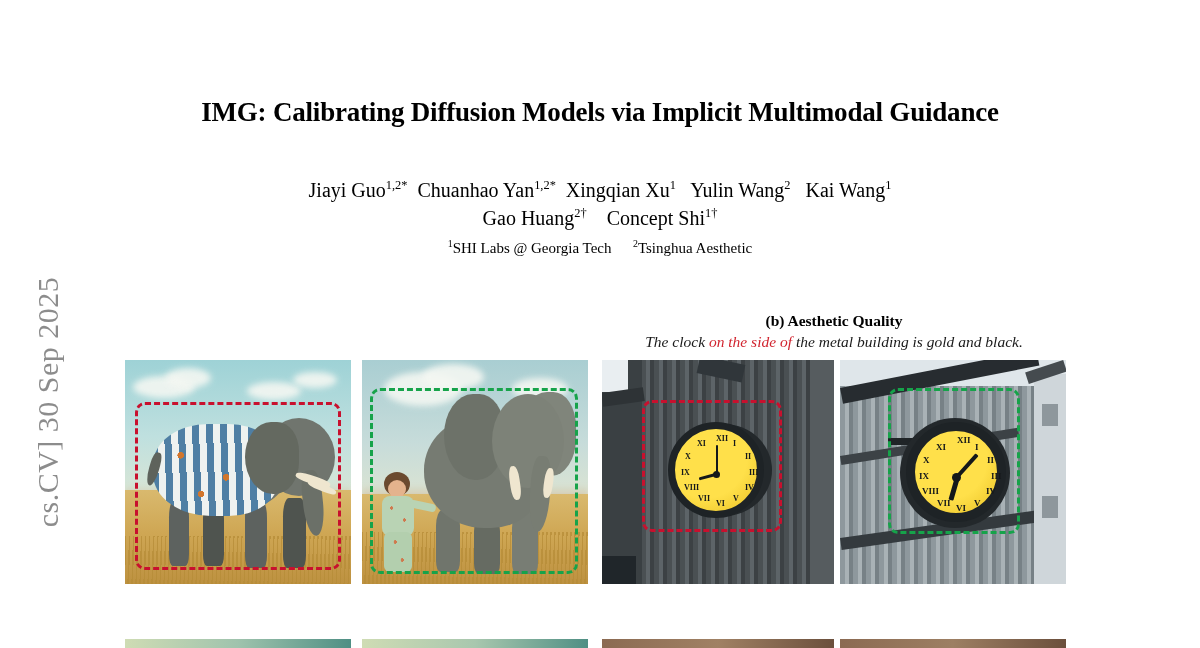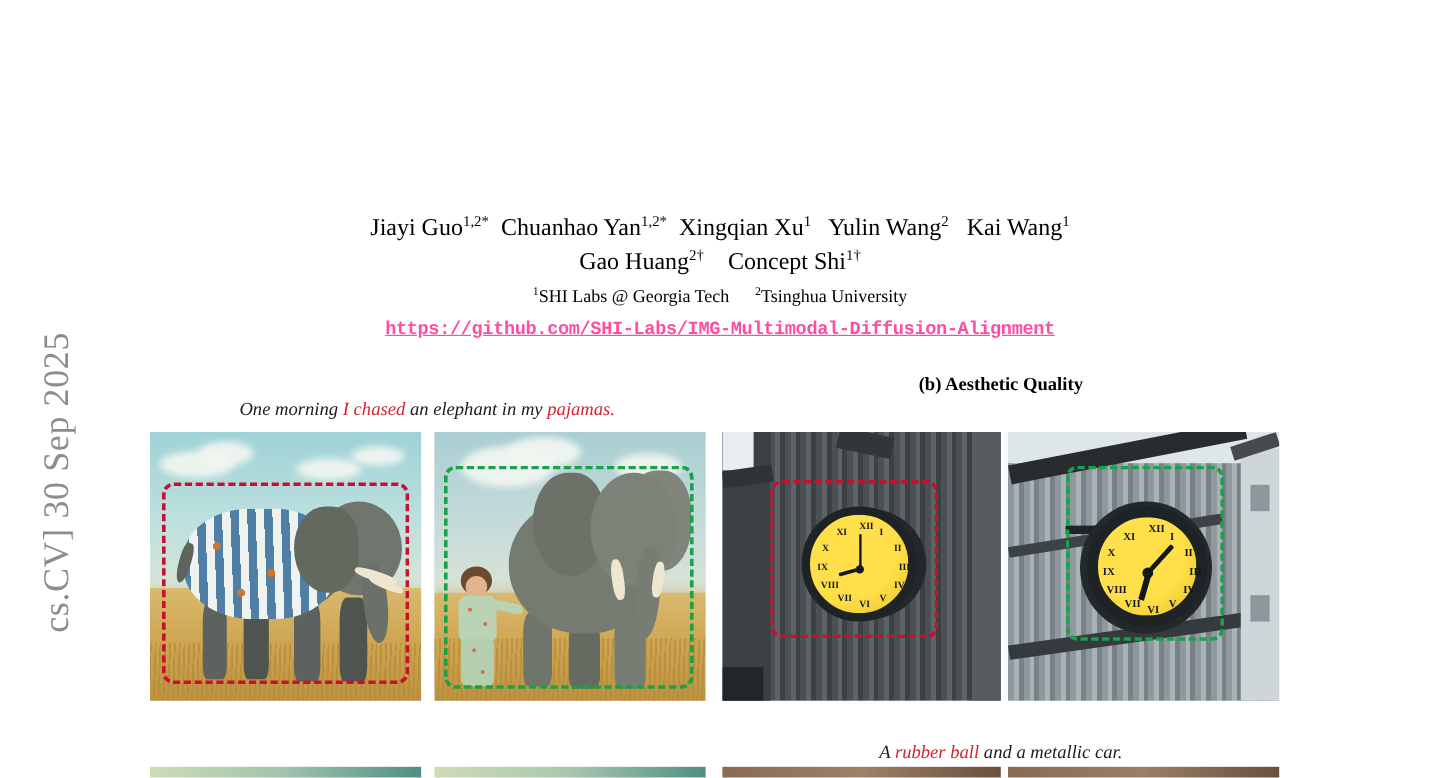--- a/index.html
+++ b/index.html
@@ -202,49 +202,49 @@
   
   .strip { position: absolute; height: 10px; }
 </style>
 </head>
 <body>
 
 <div class="arxiv-stamp">cs.CV]  30 Sep 2025</div>
 
 <div class="paper">
 
+  <div class="title">IMG: Calibrating Diffusion Models via Implicit Multimodal Guidance</div>
 
   <div class="authors">
     <span>
       <span><span>Jiayi Guo</span><sup>1,2*</sup></span>&nbsp;
       <span><span>Chuanhao Yan</span><sup>1,2*</sup></span>&nbsp;
       <span><span>Xingqian Xu</span><sup>1</sup></span>&nbsp;&nbsp;
       <span><span>Yulin Wang</span><sup>2</sup></span>&nbsp;&nbsp;
       <span><span>Kai Wang</span><sup>1</sup></span>
     </span>
     <br>
     <span>
       <span><span>Gao Huang</span><sup>2†</sup></span>&nbsp;&nbsp;&nbsp;
       <span><span>Concept Shi</span><sup>1†</sup></span>
     </span>
   </div>
 
   <div class="affil">
     <span><sup>1</sup><span>SHI Labs @ Georgia Tech</span></span>
     <span class="sep"></span>
-    <span><sup>2</sup><span>Tsinghua University</span></span>
-  </div>
-
-  <a class="repo-url" href="#">https://github.com/SHI-Labs/IMG-Multimodal-Diffusion-Alignment</a>
-
-  <div class="prompt" style="left:95px; top:333px; width:522px;">
-    <span>One morning </span><span class="hl">I chased</span><span> an elephant in my </span><span class="hl">pajamas.</span>
-  </div>
+    <span><sup>2</sup><span>Tsinghua Aesthetic</span></span>
+  </div>
+
+
 
   <div class="subcap" style="left:600px; top:312px; width:468px;">(b) Aesthetic Quality</div>
+  <div class="prompt" style="left:570px; top:333px; width:528px;">
+    <span>The clock </span><span class="hl">on the side of</span><span> the metal building is gold and black.</span>
+  </div>
 
   <div class="panel" style="left:125px; top:360px; width:226px; height:224px;">
     <div class="scene">
       <div class="sky-savanna"></div>
       <div class="cloud" style="left:8px;  top:16px; width:62px; height:22px;"></div>
       <div class="cloud" style="left:40px; top:8px;  width:46px; height:20px;"></div>
       <div class="cloud" style="left:122px;top:22px; width:54px; height:18px;"></div>
       <div class="cloud" style="left:168px;top:12px; width:44px; height:16px;"></div>
       <div class="horizon-haze"></div>
       <div class="grass-savanna"></div>
@@ -365,23 +365,20 @@
         <span class="numeral" style="left:21px; top:12px; font-size:9px;">XI</span>
         <div class="hand" style="left:40px; top:16px; width:4px; height:30px; transform:rotate(42deg);"></div>
         <div class="hand" style="left:40px; top:22px; width:5px; height:24px; transform:rotate(196deg);"></div>
         <div style="position:absolute; left:37px; top:42px; width:9px; height:9px; border-radius:50%; background:#14181a;"></div>
       </div>
     </div>
     <div class="dashbox dash-green" style="left:48px; top:28px; width:132px; height:146px;"></div>
   </div>
 
 
-  <div class="prompt" style="left:602px; top:619px; width:464px;">
-    <span>A </span><span class="hl">rubber ball</span><span> and a metallic car.</span>
-  </div>
 
   <div class="strip" style="left:125px; top:639px; width:226px;
        background:linear-gradient(90deg,#cfdcb4,#9fc3ad,#4f8f84);"></div>
   <div class="strip" style="left:362px; top:639px; width:226px;
        background:linear-gradient(90deg,#cfdcb4,#a8c7ae,#4f8f84);"></div>
   <div class="strip" style="left:602px; top:639px; width:232px;
        background:linear-gradient(90deg,#8b6a52,#a08164,#6b4f3c);"></div>
   <div class="strip" style="left:840px; top:639px; width:226px;
        background:linear-gradient(90deg,#8b6a52,#9d7f63,#6b4f3c);"></div>
 

